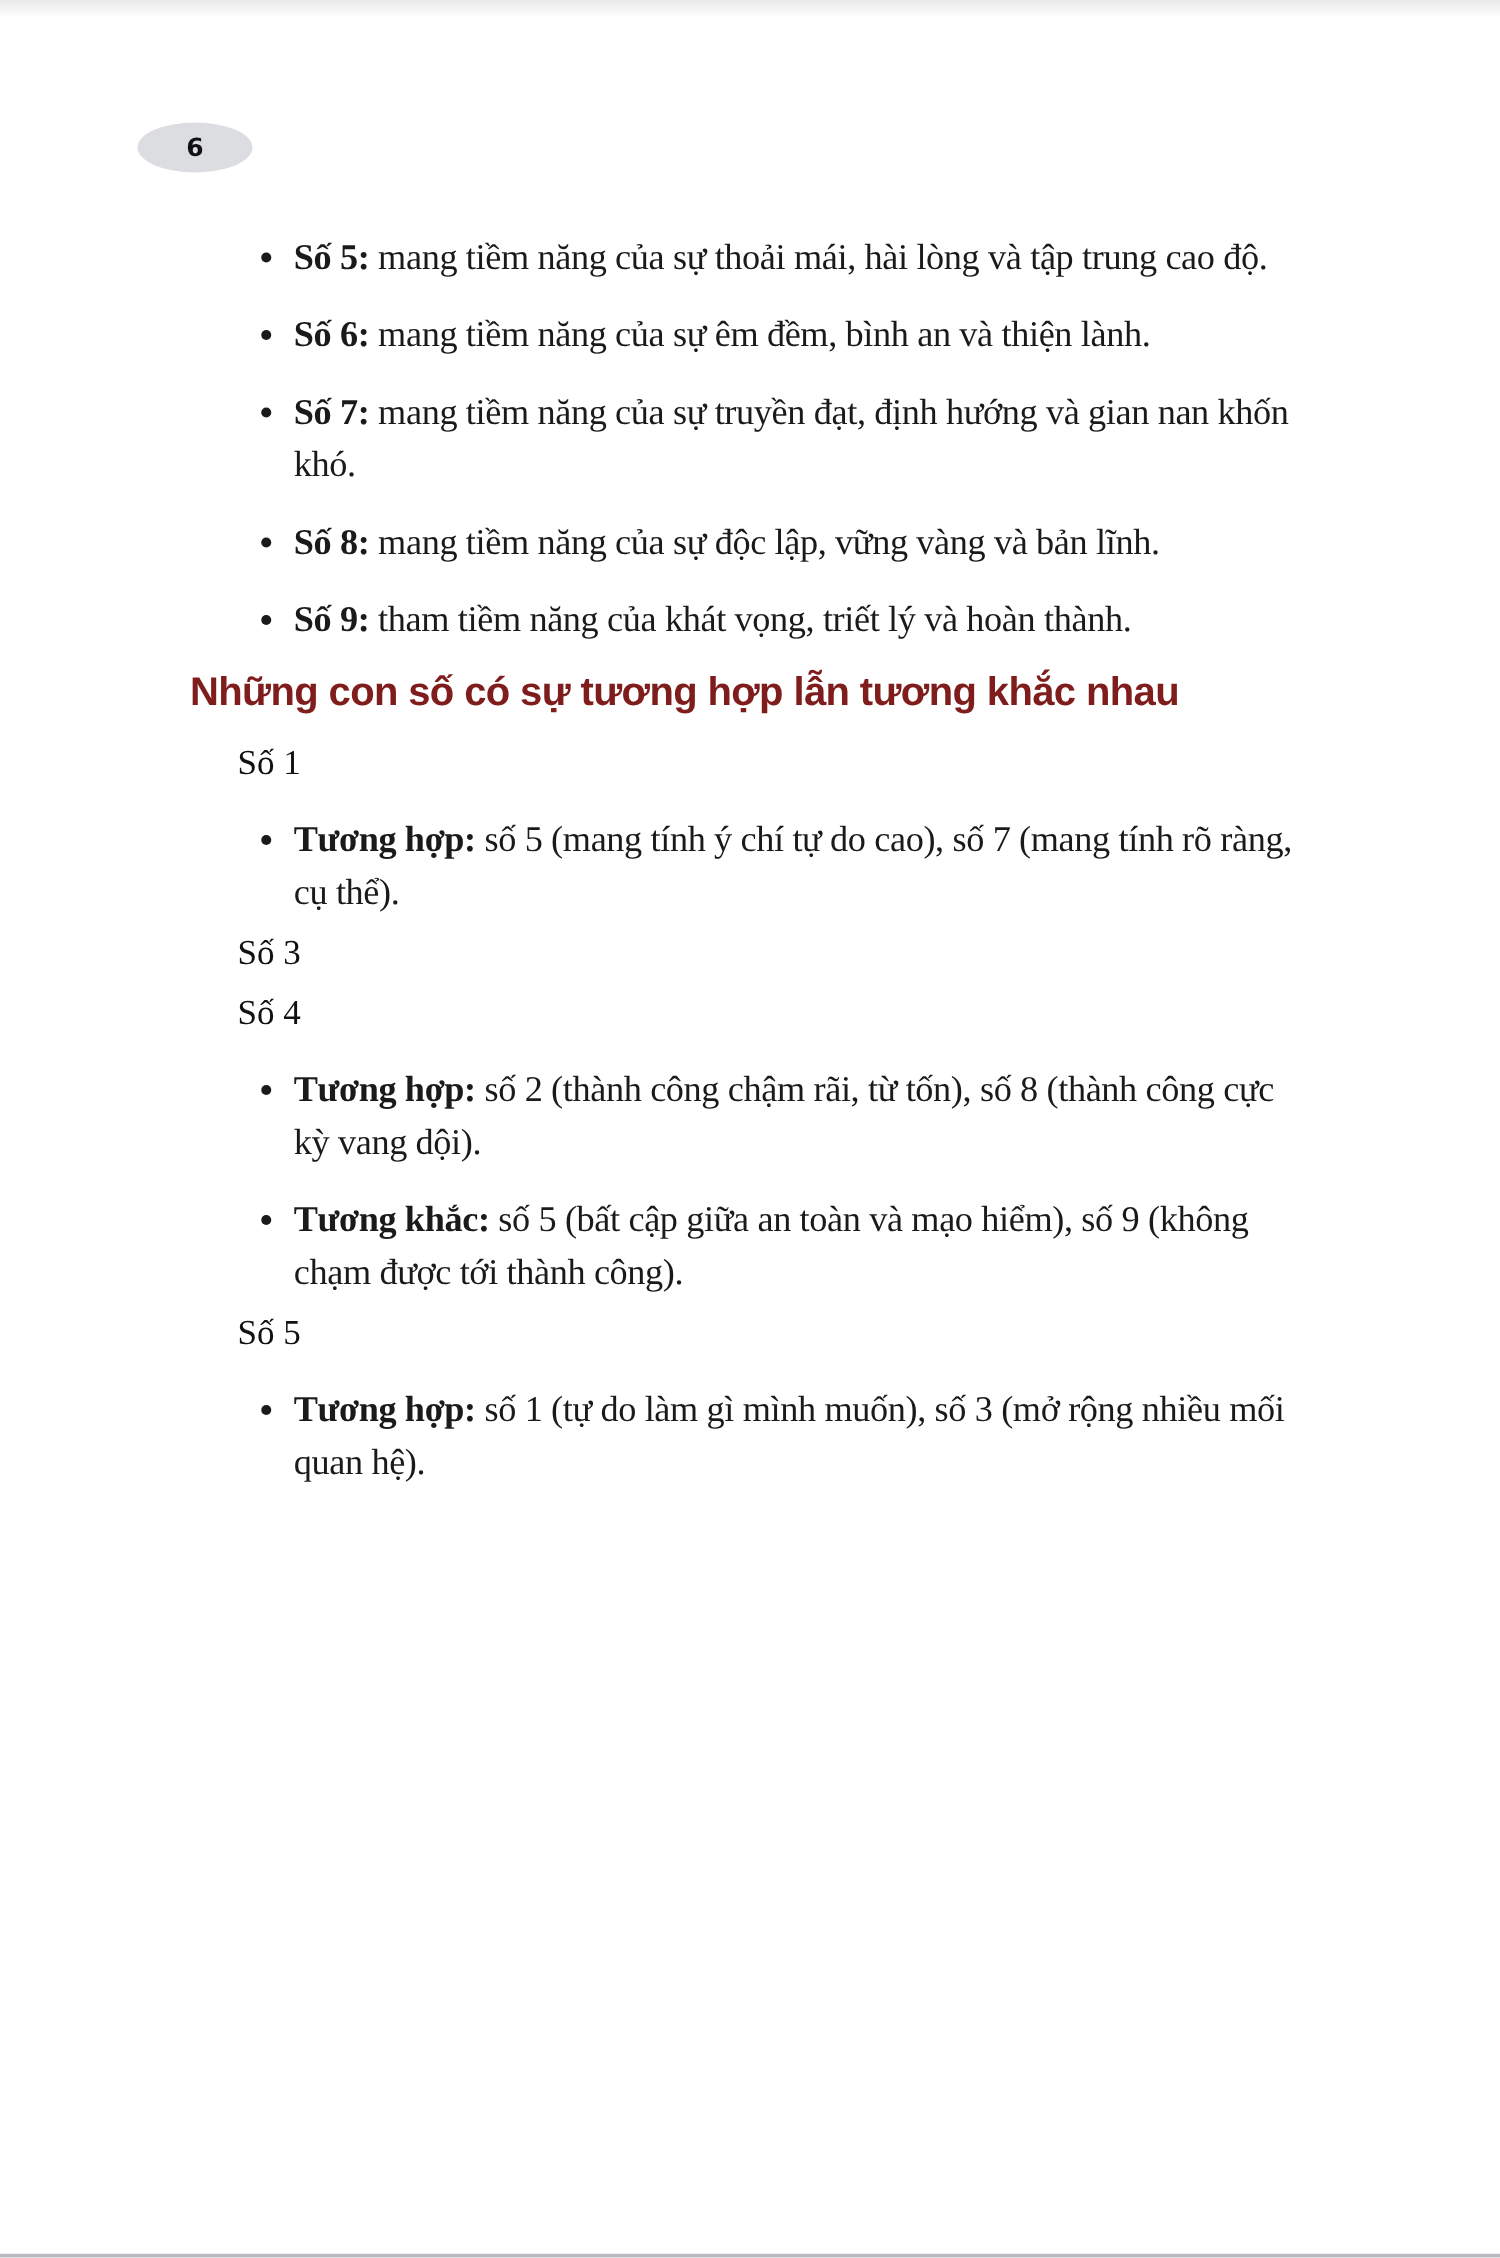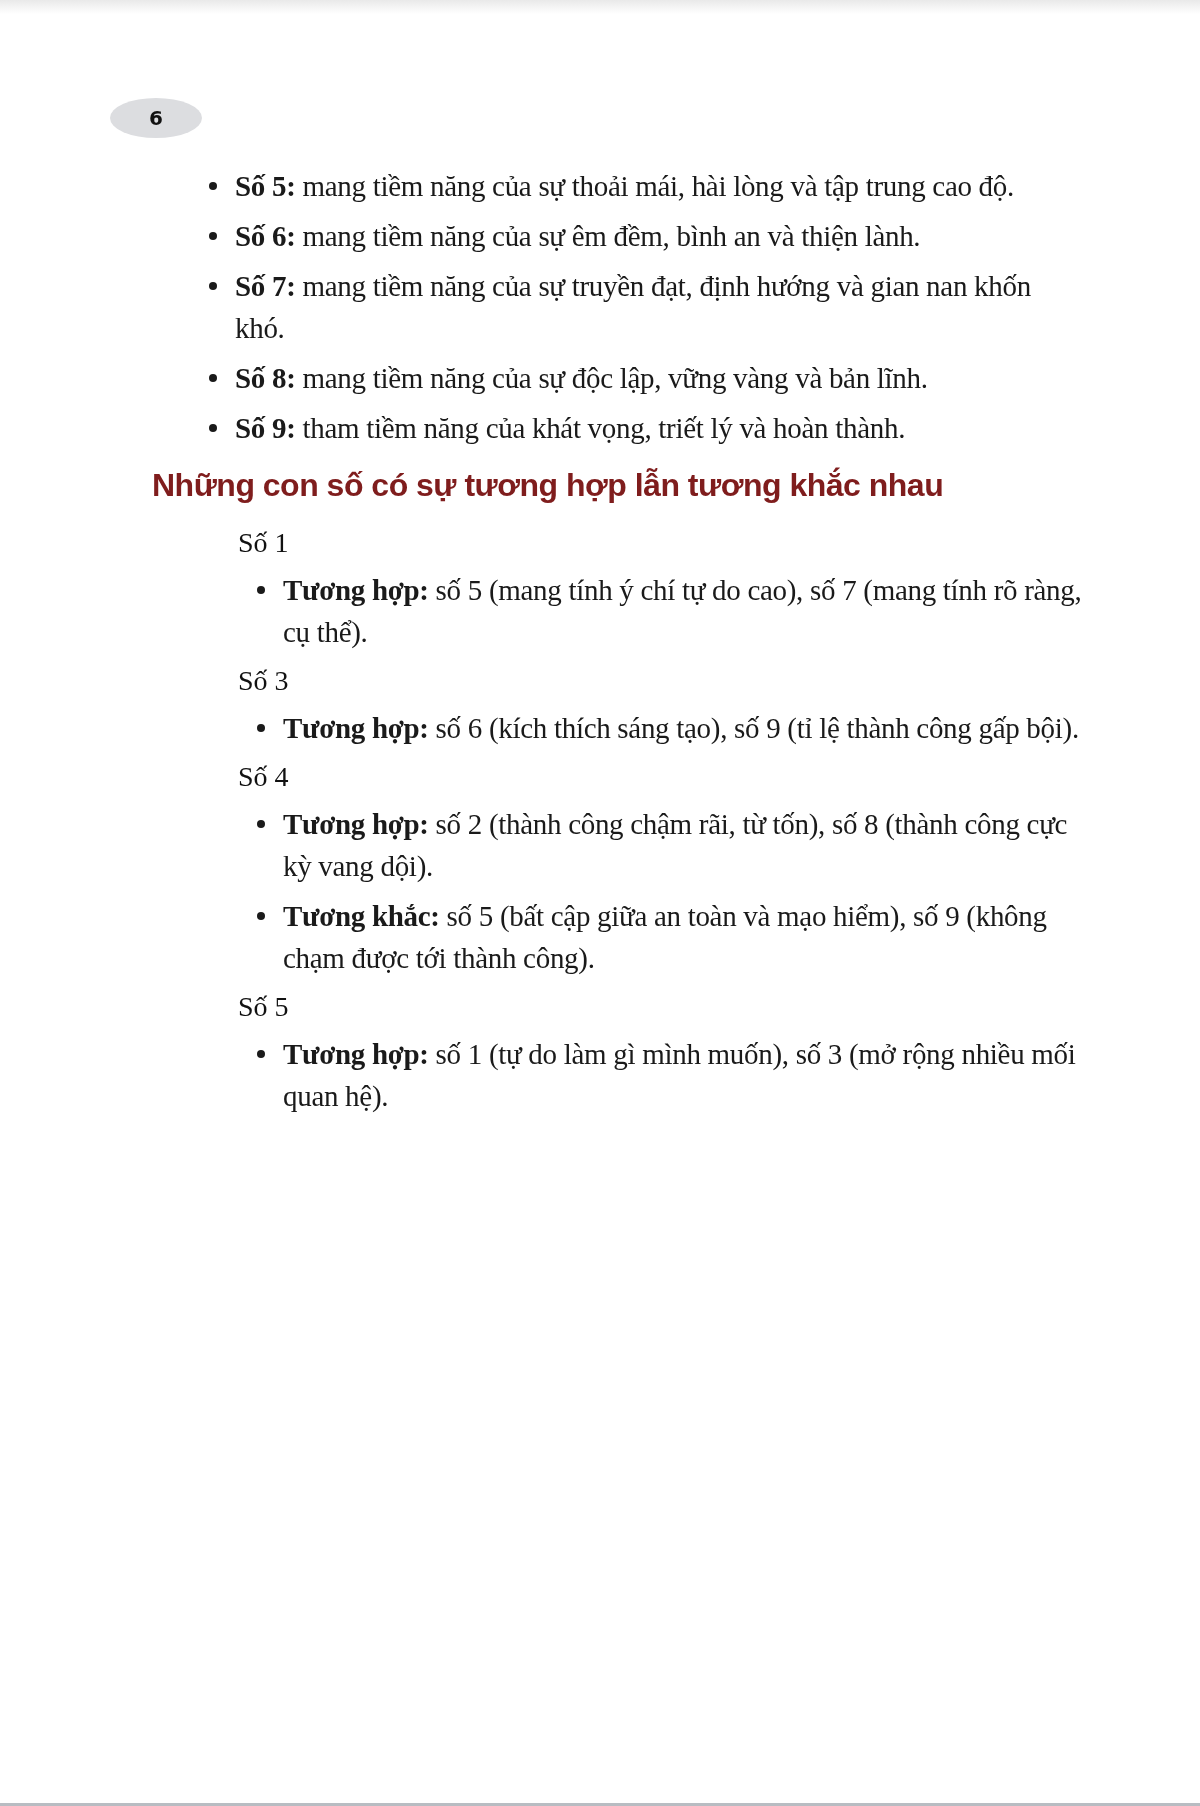--- a/index.html
+++ b/index.html
@@ -45,20 +45,21 @@
     margin: 0;
     padding: 0 0 0 235px;
     width: 805px;
   }
   ul.bullets li {
     position: relative;
     font-size: 29px;
     line-height: 42px;
     margin-bottom: 8px;
     letter-spacing: -0.3px;
+    margin-top: 20px;
   }
   ul.bullets li::before {
     content: "";
     position: absolute;
     left: -26px; top: 17px;
     width: 8px; height: 8px;
     border-radius: 50%;
     background: #1a1a1a;
   }
   ul.bullets li b { font-weight: bold; }
@@ -71,21 +72,21 @@
     letter-spacing: -0.5px;
     color: #7f1d1d;
   }
   .group-title {
     margin: 0 0 6px 190px;
     font-size: 28px;
     line-height: 40px;
     font-weight: normal;
     color: #111;
   }
-  .group { margin-bottom: 8px; padding-left: 48px; }
+  .group { margin-bottom: 8px; }
 </style>
 </head>
 <body>
 
 <div class="top-shade"></div>
 
 <div class="page-num">
   <span>6</span>
 </div>
 
@@ -105,21 +106,20 @@
     <div class="group-title">Số 1</div>
     <ul class="bullets">
       <li><b>Tương hợp:</b><span> số 5 (mang tính ý chí tự do cao), số 7 (mang tính rõ ràng, cụ thể).</span></li>
     </ul>
   </div>
 
 
   <div class="group">
     <div class="group-title">Số 3</div>
     <ul class="bullets">
-      <li><b>Tương hợp:</b><span> số 6 (kích thích sáng tạo), số 9 (tỉ lệ thành công gấp bội).</span></li>
     </ul>
   </div>
 
   <div class="group">
     <div class="group-title">Số 4</div>
     <ul class="bullets">
       <li><b>Tương hợp:</b><span> số 2 (thành công chậm rãi, từ tốn), số 8 (thành công cực kỳ vang dội).</span></li>
       <li><b>Tương khắc:</b><span> số 5 (bất cập giữa an toàn và mạo hiểm), số 9 (không chạm được tới thành công).</span></li>
     </ul>
   </div>

